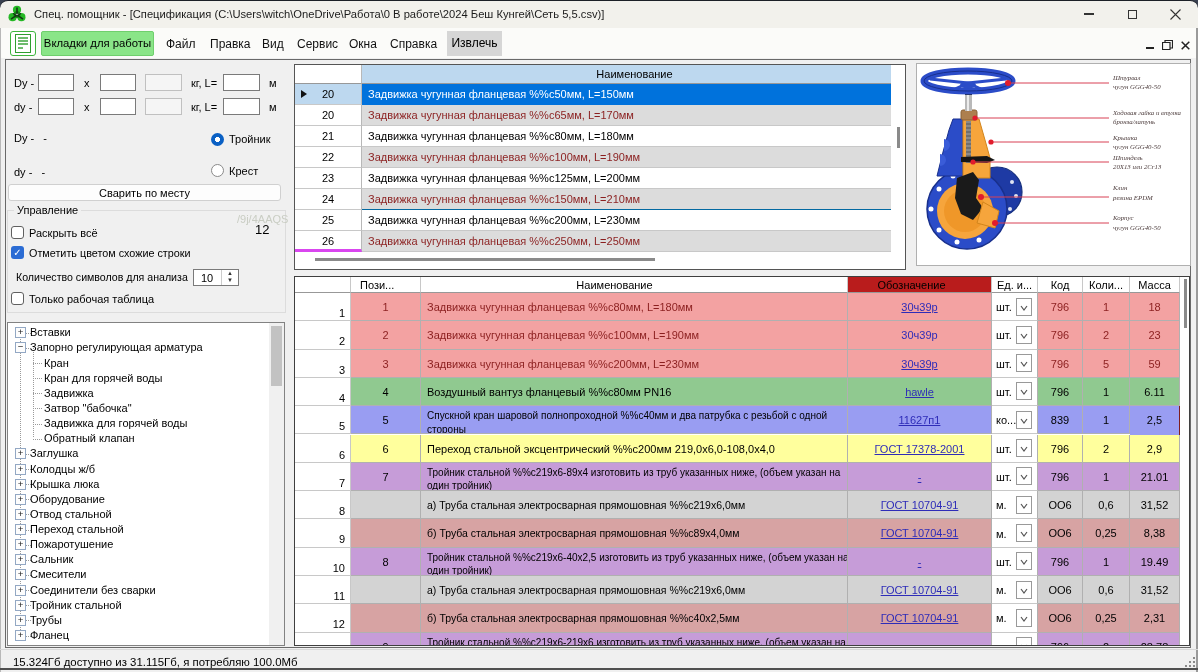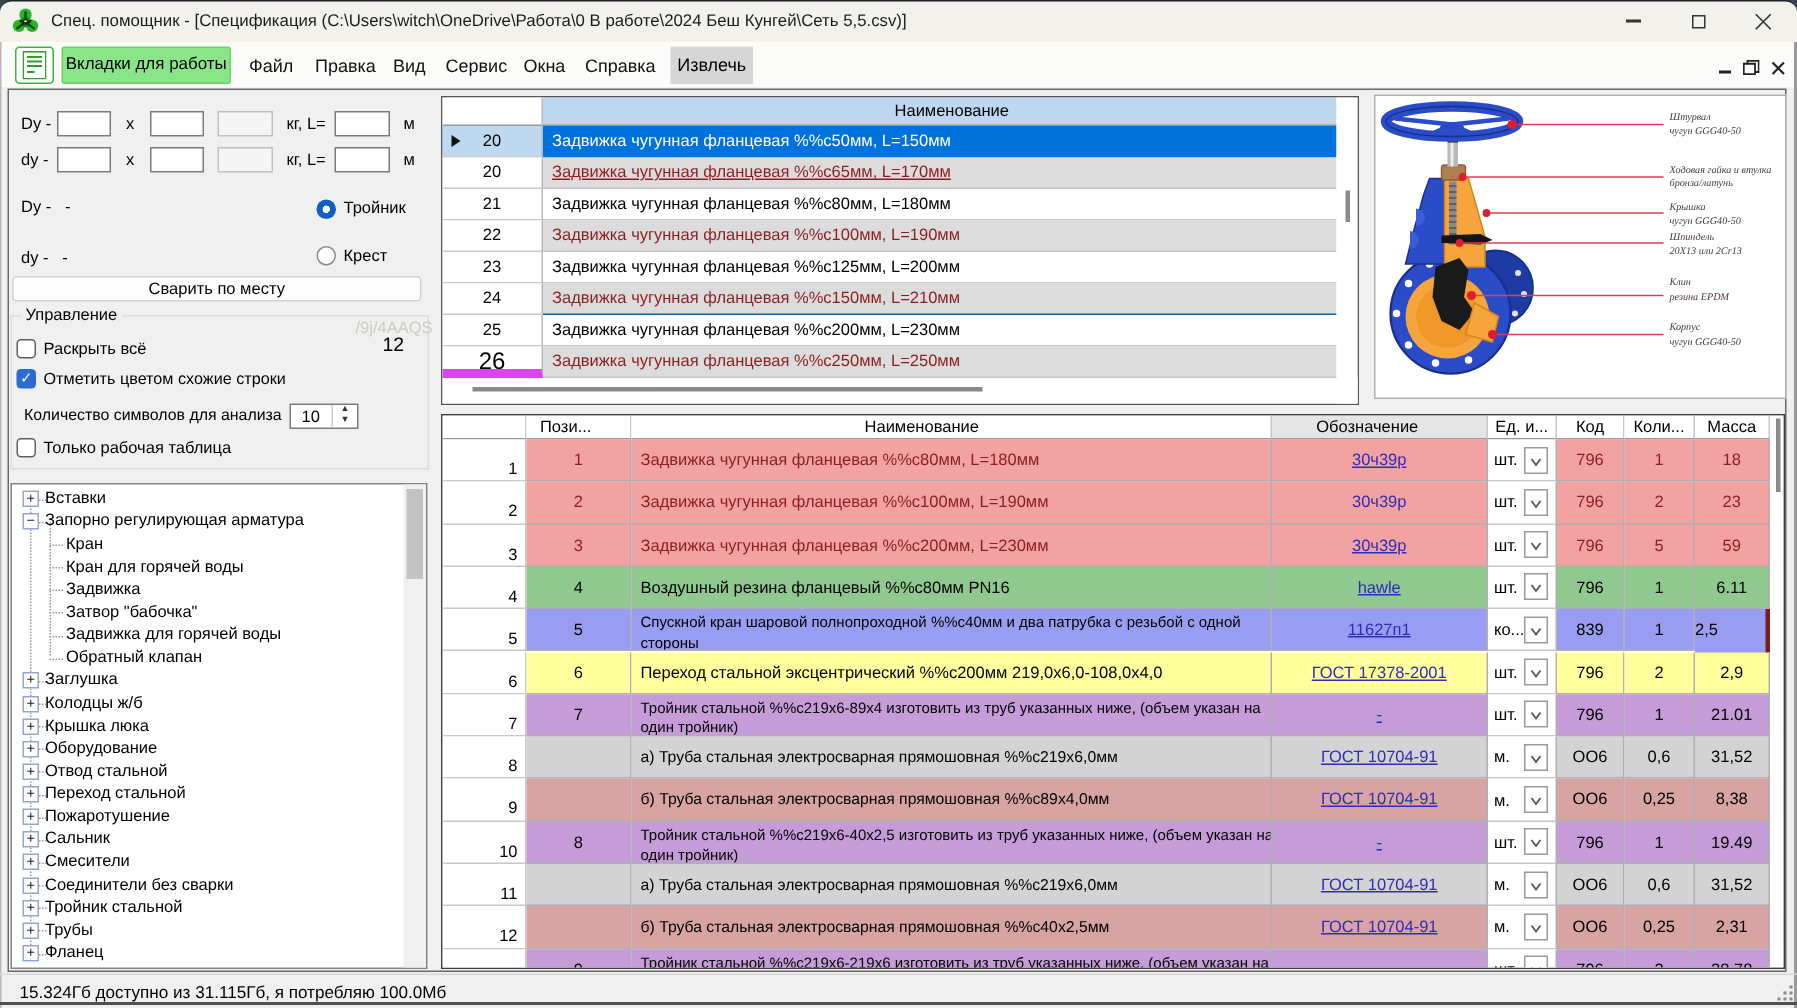--- a/index.html
+++ b/index.html
@@ -197,32 +197,32 @@
     </g>
   </svg>
 
 <div id="toptable" class="a" style="left:294px;top:64px;width:612px;height:206px;background:#fff;border:1px solid #555;"></div>
 <div class="a" style="left:295px;top:65px;width:67px;height:19px;background:#fff;border-right:1px solid #b8b8b8;border-bottom:1px solid #989898;"></div>
 <div class="a" style="left:362px;top:65px;width:529px;height:19px;background:#bdd8ef;border-bottom:1px solid #989898;text-align:center;line-height:19px;font-size:11px;padding-left:16px;">Наименование</div>
 <div class="a" style="left:295px;top:84px;width:67px;height:21px;background:#bdd8ef;border-right:1px solid #b8b8b8;border-bottom:1px solid #c8c8c8;text-align:center;line-height:21px;font-size:11px;">20</div>
 <div class="a" style="left:301px;top:90px;width:0;height:0;border-left:6px solid #111;border-top:4.5px solid transparent;border-bottom:4.5px solid transparent;"></div>
 <div class="a cell" style="left:362px;top:84px;width:529px;height:21px;background:#0072dc;color:#fff;line-height:21px;padding-left:6px;font-size:11px;">Задвижка чугунная фланцевая %%с50мм, L=150мм</div>
 <div class="a" style="left:295px;top:105px;width:67px;height:21px;background:#fff;border-right:1px solid #b8b8b8;border-bottom:1px solid #c8c8c8;text-align:center;line-height:21px;font-size:11px;">20</div>
-<div class="a cell" style="left:362px;top:105px;width:529px;height:21px;background:#dcdcdc;color:#8b1f1f;line-height:21px;padding-left:6px;font-size:11px;border-bottom:1px solid #c8c8c8;text-decoration:underline;">Задвижка чугунная фланцевая %%с65мм, L=170мм</div>
+<div class="a cell" style="left:362px;top:105px;width:529px;height:21px;background:#dcdcdc;color:#8b1f1f;line-height:21px;padding-left:6px;font-size:11px;border-bottom:1px solid #c8c8c8;">Задвижка чугунная фланцевая %%с65мм, L=170мм</div>
 <div class="a" style="left:295px;top:126px;width:67px;height:21px;background:#fff;border-right:1px solid #b8b8b8;border-bottom:1px solid #c8c8c8;text-align:center;line-height:21px;font-size:11px;">21</div>
 <div class="a cell" style="left:362px;top:126px;width:529px;height:21px;background:#fff;color:#000;line-height:21px;padding-left:6px;font-size:11px;border-bottom:1px solid #c8c8c8;">Задвижка чугунная фланцевая %%с80мм, L=180мм</div>
 <div class="a" style="left:295px;top:147px;width:67px;height:21px;background:#fff;border-right:1px solid #b8b8b8;border-bottom:1px solid #c8c8c8;text-align:center;line-height:21px;font-size:11px;">22</div>
 <div class="a cell" style="left:362px;top:147px;width:529px;height:21px;background:#dcdcdc;color:#8b1f1f;line-height:21px;padding-left:6px;font-size:11px;border-bottom:1px solid #c8c8c8;">Задвижка чугунная фланцевая %%с100мм, L=190мм</div>
 <div class="a" style="left:295px;top:168px;width:67px;height:21px;background:#fff;border-right:1px solid #b8b8b8;border-bottom:1px solid #c8c8c8;text-align:center;line-height:21px;font-size:11px;">23</div>
 <div class="a cell" style="left:362px;top:168px;width:529px;height:21px;background:#fff;color:#000;line-height:21px;padding-left:6px;font-size:11px;border-bottom:1px solid #c8c8c8;">Задвижка чугунная фланцевая %%с125мм, L=200мм</div>
 <div class="a" style="left:295px;top:189px;width:67px;height:21px;background:#fff;border-right:1px solid #b8b8b8;border-bottom:1px solid #c8c8c8;text-align:center;line-height:21px;font-size:11px;">24</div>
 <div class="a cell" style="left:362px;top:189px;width:529px;height:21px;background:#dcdcdc;color:#8b1f1f;line-height:21px;padding-left:6px;font-size:11px;border-bottom:1px solid #0369a1;">Задвижка чугунная фланцевая %%с150мм, L=210мм</div>
 <div class="a" style="left:295px;top:210px;width:67px;height:21px;background:#fff;border-right:1px solid #b8b8b8;border-bottom:1px solid #c8c8c8;text-align:center;line-height:21px;font-size:11px;">25</div>
 <div class="a cell" style="left:362px;top:210px;width:529px;height:21px;background:#fff;color:#000;line-height:21px;padding-left:6px;font-size:11px;border-bottom:1px solid #c8c8c8;">Задвижка чугунная фланцевая %%с200мм, L=230мм</div>
-<div class="a" style="left:295px;top:231px;width:67px;height:21px;background:#fff;border-right:1px solid #b8b8b8;border-bottom:6px solid #d946ef;text-align:center;line-height:21px;font-size:16px;">26</div>
+<div class="a" style="left:295px;top:231px;width:67px;height:21px;background:#fff;border-right:1px solid #b8b8b8;border-bottom:3px solid #d946ef;text-align:center;line-height:21px;font-size:11px;">26</div>
 <div class="a cell" style="left:362px;top:231px;width:529px;height:21px;background:#dcdcdc;color:#8b1f1f;line-height:21px;padding-left:6px;font-size:11px;border-bottom:1px solid #c8c8c8;">Задвижка чугунная фланцевая %%с250мм, L=250мм</div>
 <div class="a" style="left:891px;top:65px;width:14px;height:204px;background:#fff;"></div>
 <div class="a" style="left:897px;top:127px;width:3px;height:21px;background:#8a8a8a;"></div>
 <div class="a" style="left:295px;top:252px;width:610px;height:17px;background:#fff;"></div>
 <div class="a" style="left:315px;top:258px;width:340px;height:3px;background:#8a8a8a;"></div>
 
 <div id="valvepanel" class="a" style="left:916px;top:63px;width:275px;height:203px;background:#fff;border:1px solid #b0b0b0;overflow:hidden;">
 <svg width="273" height="201" viewBox="0 0 273 201" style="position:absolute;left:0;top:0;">
 
 <circle cx="80" cy="128" r="25" fill="#1e3aa4" stroke="#16307e" stroke-width="1.2"></circle>
@@ -297,21 +297,21 @@
         <text x="196" y="166">чугун GGG40-50</text>
 </g>
 </svg>
 </div>
 
 <div class="a" style="left:294px;top:276px;width:896px;height:370px;border:1.5px solid #3f3f3f;background:#fff;overflow:hidden;">
     <div style="position:relative;left:0;top:0;width:894px;height:368px;">
 <div class="a" style="left:0;top:0;width:56px;height:16px;border-right:1px solid #c8c8c8;border-bottom:1px solid #989898;background:#fff;"></div>
 <div class="a cell" style="left:56px;top:0;width:70px;height:16px;border-right:1px solid #c8c8c8;border-bottom:1px solid #989898;background:#fff;padding-left:9px;text-align:left;line-height:16px;font-size:11px;">Пози...</div>
 <div class="a cell" style="left:126px;top:0;width:427px;height:16px;border-right:1px solid #c8c8c8;border-bottom:1px solid #989898;background:#fff;text-align:center;line-height:16px;font-size:11px;padding-right:39px;">Наименование</div>
-<div class="a cell" style="left:553px;top:0;width:144px;height:16px;border-right:1px solid #c8c8c8;border-bottom:1px solid #989898;background:#e5e5e5;text-align:center;line-height:16px;font-size:11px;padding-right:16px;">Обозначение</div>
+<div class="a cell" style="left:553px;top:0;width:144px;height:16px;border-right:1px solid #c8c8c8;border-bottom:1px solid #989898;background:#b91c1c;text-align:center;line-height:16px;font-size:11px;padding-right:16px;">Обозначение</div>
 <div class="a cell" style="left:697px;top:0;width:46px;height:16px;border-right:1px solid #c8c8c8;border-bottom:1px solid #989898;background:#fff;text-align:center;line-height:16px;font-size:11px;">Ед. и...</div>
 <div class="a cell" style="left:743px;top:0;width:45px;height:16px;border-right:1px solid #c8c8c8;border-bottom:1px solid #989898;background:#fff;text-align:center;line-height:16px;font-size:11px;">Код</div>
 <div class="a cell" style="left:788px;top:0;width:47px;height:16px;border-right:1px solid #c8c8c8;border-bottom:1px solid #989898;background:#fff;text-align:center;line-height:16px;font-size:11px;">Коли...</div>
 <div class="a cell" style="left:835px;top:0;width:50px;height:16px;border-right:1px solid #c8c8c8;border-bottom:1px solid #989898;background:#fff;text-align:center;line-height:16px;font-size:11px;">Масса</div>
 <div class="a" style="left:0;top:16.0px;width:56px;height:28.3px;border-right:1px solid #c8c8c8;border-bottom:1px solid #c8c8c8;background:#fff;">
         <div style="position:absolute;left:0;top:14px;width:50px;text-align:right;font-size:11px;">1</div>
       </div>
 <div class="a" style="left:56px;top:16.0px;width:70px;height:28.3px;background:#f3a2a2;border-right:1px solid #b0b0b0;border-bottom:1px solid #b0b0b0;color:#8b1f1f;text-align:center;line-height:28.3px;font-size:11px;">1</div>
 <div class="a cell" style="left:126px;top:16.0px;width:427px;height:28.3px;background:#f3a2a2;border-right:1px solid #b0b0b0;border-bottom:1px solid #b0b0b0;color:#8b1f1f;line-height:28.3px;padding-left:6px;font-size:11px;">Задвижка чугунная фланцевая %%с80мм, L=180мм</div>
 <div class="a" style="left:553px;top:16.0px;width:144px;height:28.3px;background:#f3a2a2;border-right:1px solid #b0b0b0;border-bottom:1px solid #b0b0b0;text-align:center;line-height:28.3px;font-size:11px;"><span class="lnk">30ч39р</span></div>
@@ -357,21 +357,21 @@
           </svg>
         </span>
       </div>
 <div class="a" style="left:743px;top:72.6px;width:45px;height:28.3px;background:#f3a2a2;border-right:1px solid #b0b0b0;border-bottom:1px solid #b0b0b0;color:#8b1f1f;text-align:center;line-height:28.3px;font-size:11px;">796</div>
 <div class="a" style="left:788px;top:72.6px;width:47px;height:28.3px;background:#f3a2a2;border-right:1px solid #b0b0b0;border-bottom:1px solid #b0b0b0;color:#8b1f1f;text-align:center;line-height:28.3px;font-size:11px;">5</div>
 <div class="a" style="left:835px;top:72.6px;width:50px;height:28.3px;background:#f3a2a2;border-right:1px solid #b0b0b0;border-bottom:1px solid #b0b0b0;color:#8b1f1f;text-align:center;line-height:28.3px;font-size:11px;">59</div>
 <div class="a" style="left:0;top:100.89999999999999px;width:56px;height:28.3px;border-right:1px solid #c8c8c8;border-bottom:1px solid #c8c8c8;background:#fff;">
         <div style="position:absolute;left:0;top:14px;width:50px;text-align:right;font-size:11px;">4</div>
       </div>
 <div class="a" style="left:56px;top:100.89999999999999px;width:70px;height:28.3px;background:#90c990;border-right:1px solid #b0b0b0;border-bottom:1px solid #b0b0b0;color:#000;text-align:center;line-height:28.3px;font-size:11px;">4</div>
-<div class="a cell" style="left:126px;top:100.89999999999999px;width:427px;height:28.3px;background:#90c990;border-right:1px solid #b0b0b0;border-bottom:1px solid #b0b0b0;color:#000;line-height:28.3px;padding-left:6px;font-size:11px;">Воздушный резина фланцевый %%с80мм PN16</div>
+<div class="a cell" style="left:126px;top:100.89999999999999px;width:427px;height:28.3px;background:#90c990;border-right:1px solid #b0b0b0;border-bottom:1px solid #b0b0b0;color:#000;line-height:28.3px;padding-left:6px;font-size:11px;">Воздушный вантуз фланцевый %%с80мм PN16</div>
 <div class="a" style="left:553px;top:100.89999999999999px;width:144px;height:28.3px;background:#90c990;border-right:1px solid #b0b0b0;border-bottom:1px solid #b0b0b0;text-align:center;line-height:28.3px;font-size:11px;"><span class="lnk">hawle</span></div>
 <div class="a" style="left:697px;top:100.89999999999999px;width:46px;height:28.3px;background:#fff;border-right:1px solid #b0b0b0;border-bottom:1px solid #c8c8c8;font-size:11px;">
         <span style="position:absolute;left:4px;top:8.15px;">шт.</span>
         <span style="position:absolute;left:24px;top:4.5px;width:16px;height:18px;background:#fff;border:1px solid #999;">
           <svg width="14" height="18" viewBox="0 0 14 18" style="position:absolute;left:0;top:0;">
             <path d="M4 7 L7 11 L10 7" fill="none" stroke="#555" stroke-width="1.2"></path>
           </svg>
         </span>
       </div>
 <div class="a" style="left:743px;top:100.89999999999999px;width:45px;height:28.3px;background:#90c990;border-right:1px solid #b0b0b0;border-bottom:1px solid #b0b0b0;color:#000;text-align:center;line-height:28.3px;font-size:11px;">796</div>
@@ -386,21 +386,21 @@
 <div class="a" style="left:697px;top:129.2px;width:46px;height:28.3px;background:#fff;border-right:1px solid #b0b0b0;border-bottom:1px solid #c8c8c8;font-size:11px;">
         <span style="position:absolute;left:4px;top:8.15px;">ко...</span>
         <span style="position:absolute;left:24px;top:4.5px;width:16px;height:18px;background:#fff;border:1px solid #999;">
           <svg width="14" height="18" viewBox="0 0 14 18" style="position:absolute;left:0;top:0;">
             <path d="M4 7 L7 11 L10 7" fill="none" stroke="#555" stroke-width="1.2"></path>
           </svg>
         </span>
       </div>
 <div class="a" style="left:743px;top:129.2px;width:45px;height:28.3px;background:#999df2;border-right:1px solid #b0b0b0;border-bottom:1px solid #b0b0b0;color:#000;text-align:center;line-height:28.3px;font-size:11px;">839</div>
 <div class="a" style="left:788px;top:129.2px;width:47px;height:28.3px;background:#999df2;border-right:1px solid #b0b0b0;border-bottom:1px solid #b0b0b0;color:#000;text-align:center;line-height:28.3px;font-size:11px;">1</div>
-<div class="a" style="left:835px;top:129.2px;width:50px;height:39px;background:#999df2;border-right:3px solid #7f1d1d;border-bottom:1px solid #b0b0b0;color:#000;line-height:28.3px;font-size:11px;">2,5</div>
+<div class="a" style="left:835px;top:129.2px;width:50px;height:39px;background:#999df2;border-right:1px solid #7f1d1d;border-bottom:1px solid #b0b0b0;color:#000;text-align:center;line-height:28.3px;font-size:11px;">2,5</div>
 <div class="a" style="left:0;top:157.5px;width:56px;height:28.3px;border-right:1px solid #c8c8c8;border-bottom:1px solid #c8c8c8;background:#fff;">
         <div style="position:absolute;left:0;top:14px;width:50px;text-align:right;font-size:11px;">6</div>
       </div>
 <div class="a" style="left:56px;top:157.5px;width:70px;height:28.3px;background:#ffff9d;border-right:1px solid #b0b0b0;border-bottom:1px solid #b0b0b0;color:#000;text-align:center;line-height:28.3px;font-size:11px;">6</div>
 <div class="a cell" style="left:126px;top:157.5px;width:427px;height:28.3px;background:#ffff9d;border-right:1px solid #b0b0b0;border-bottom:1px solid #b0b0b0;color:#000;line-height:28.3px;padding-left:6px;font-size:11px;">Переход стальной эксцентрический %%с200мм 219,0х6,0-108,0х4,0</div>
 <div class="a" style="left:553px;top:157.5px;width:144px;height:28.3px;background:#ffff9d;border-right:1px solid #b0b0b0;border-bottom:1px solid #b0b0b0;text-align:center;line-height:28.3px;font-size:11px;"><span class="lnk">ГОСТ 17378-2001</span></div>
 <div class="a" style="left:697px;top:157.5px;width:46px;height:28.3px;background:#fff;border-right:1px solid #b0b0b0;border-bottom:1px solid #c8c8c8;font-size:11px;">
         <span style="position:absolute;left:4px;top:8.15px;">шт.</span>
         <span style="position:absolute;left:24px;top:4.5px;width:16px;height:18px;background:#fff;border:1px solid #999;">
           <svg width="14" height="18" viewBox="0 0 14 18" style="position:absolute;left:0;top:0;">

